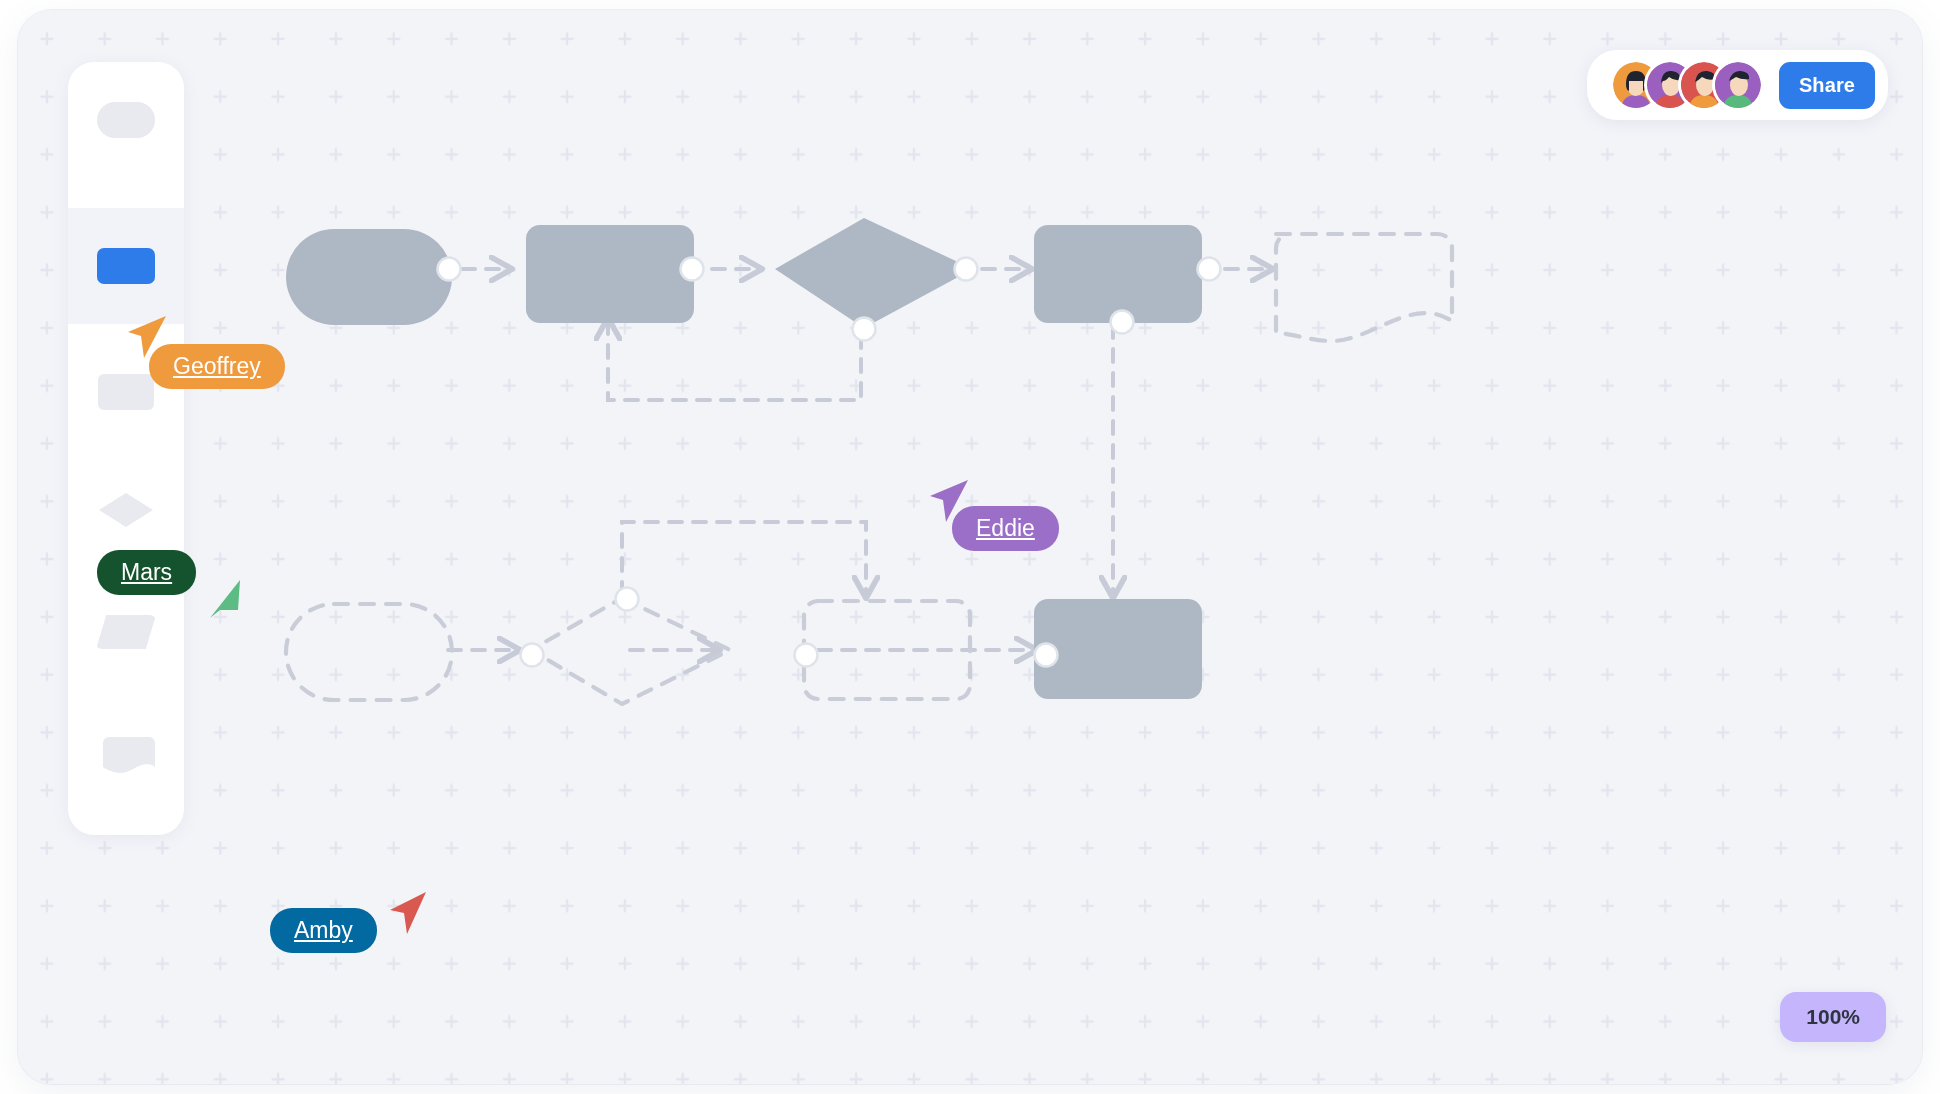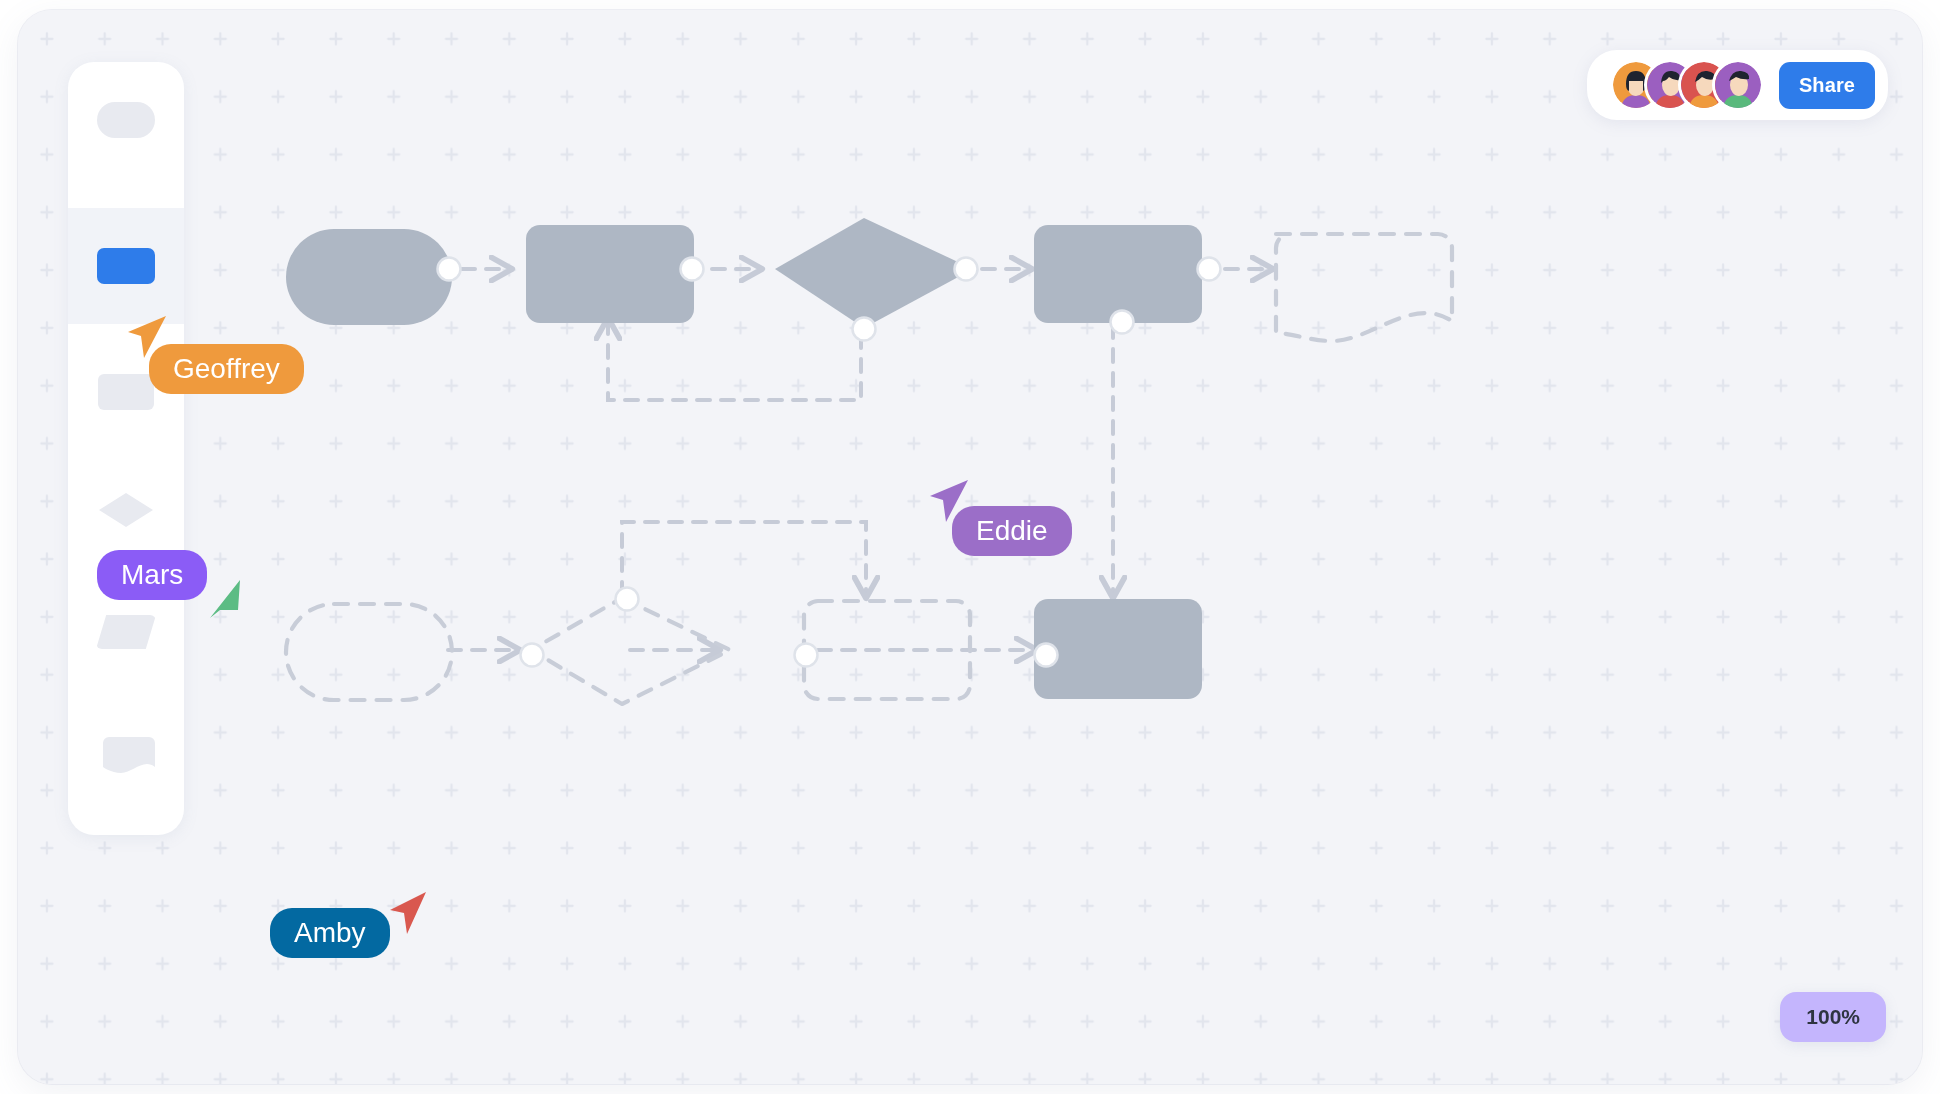--- a/index.html
+++ b/index.html
@@ -117,25 +117,26 @@
     background: #c4b5fd;
     border-radius: 16px;
     padding: 13px 26px;
     font-size: 21px; font-weight: 700; color: #2e3440;
     box-shadow: 0 3px 14px rgba(120,133,170,.14);
   }
 
   
   .cursor-label {
     position: absolute;
-    color: #fff; font-size: 28px; font-weight: 500;
+    color: #fff; font-size: 23px; font-weight: 500;
     padding: 11px 24px;
     border-radius: 22px;
     white-space: nowrap;
     line-height: 1;
+    text-decoration: underline;
   }
   .cursor-arrow { position: absolute; }
 </style>
 </head>
 <body>
 
 <div id="app">
   <div id="frame">
 
     <div id="canvas" style="background-image:none;-webkit-mask-image:none;mask-image:none;"></div>
@@ -278,21 +279,21 @@
     <svg class="cursor-arrow" style="left:104px; top:296px;" width="46" height="56" viewBox="0 0 46 56">
       <path d="M 44 10 L 6 26 L 19 30 L 22 52 Z" fill="#ef9a3d"></path>
     </svg>
     <div class="cursor-label" style="left:131px; top:334px; background:#ef9a3d;">Geoffrey</div>
 
     <svg class="cursor-arrow" style="left:906px; top:462px;" width="46" height="56" viewBox="0 0 46 56">
       <path d="M 44 8 L 6 24 L 19 28 L 22 50 Z" fill="#9b6ec8"></path>
     </svg>
     <div class="cursor-label" style="left:934px; top:496px; background:#9b6ec8;">Eddie</div>
 
-    <div class="cursor-label" style="left:79px; top:540px; background:#8b5cf6;">Mars</div>
+    <div class="cursor-label" style="left:79px; top:540px; background:#14532d;">Mars</div>
     <svg class="cursor-arrow" style="left:186px; top:564px;" width="46" height="52" viewBox="0 0 46 52">
       <path d="M 36 6 L 6 44 L 16 36 L 34 36 Z" fill="#5cbc84"></path>
     </svg>
 
     <div class="cursor-label" style="left:252px; top:898px; background:#0369a1;">Amby</div>
     <svg class="cursor-arrow" style="left:368px; top:876px;" width="46" height="56" viewBox="0 0 46 56">
       <path d="M 40 6 L 4 24 L 18 27 L 21 48 Z" fill="#d9584f"></path>
     </svg>
 
   </div>

